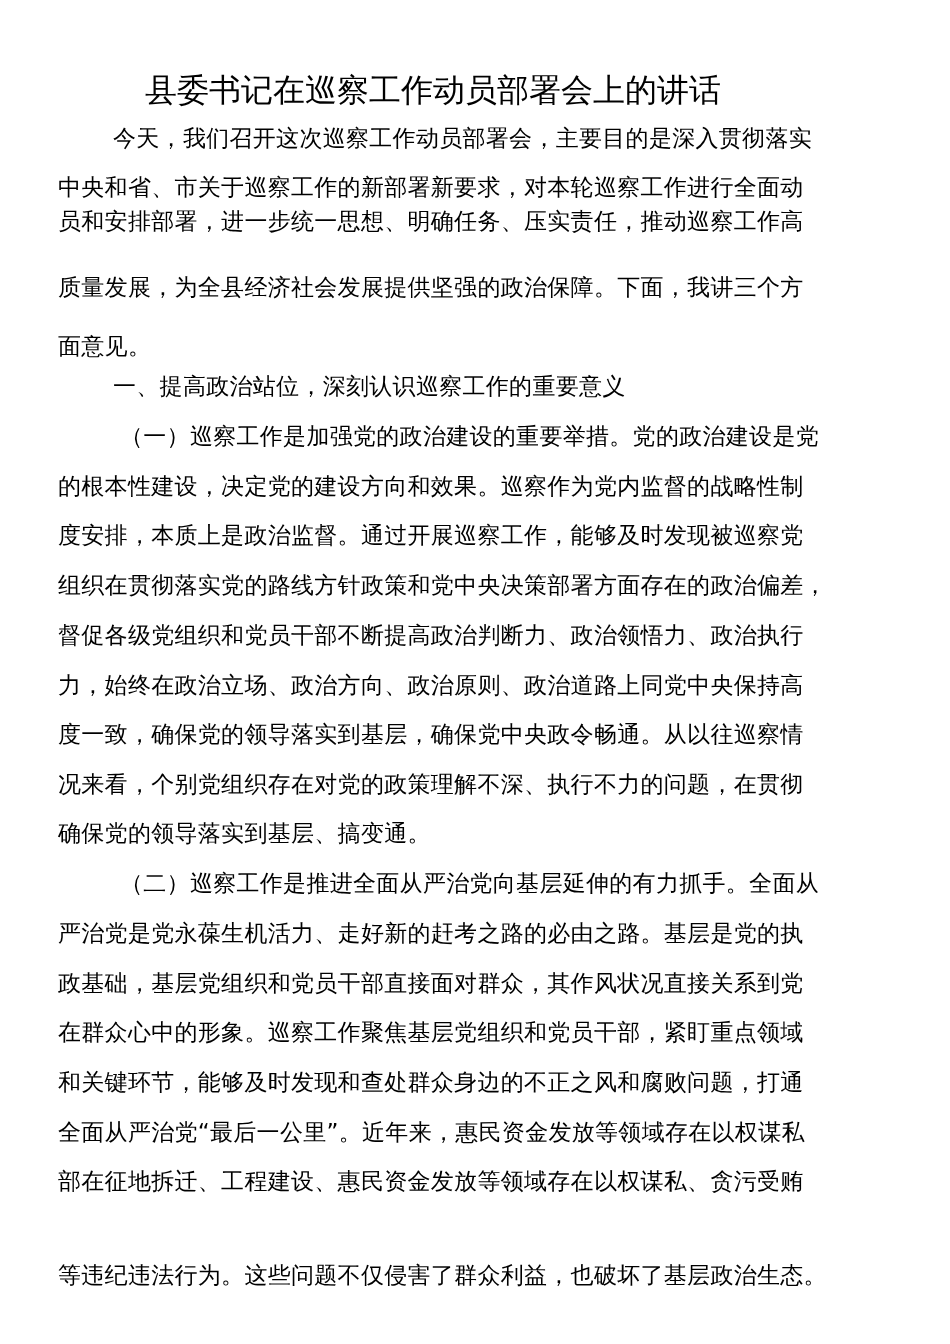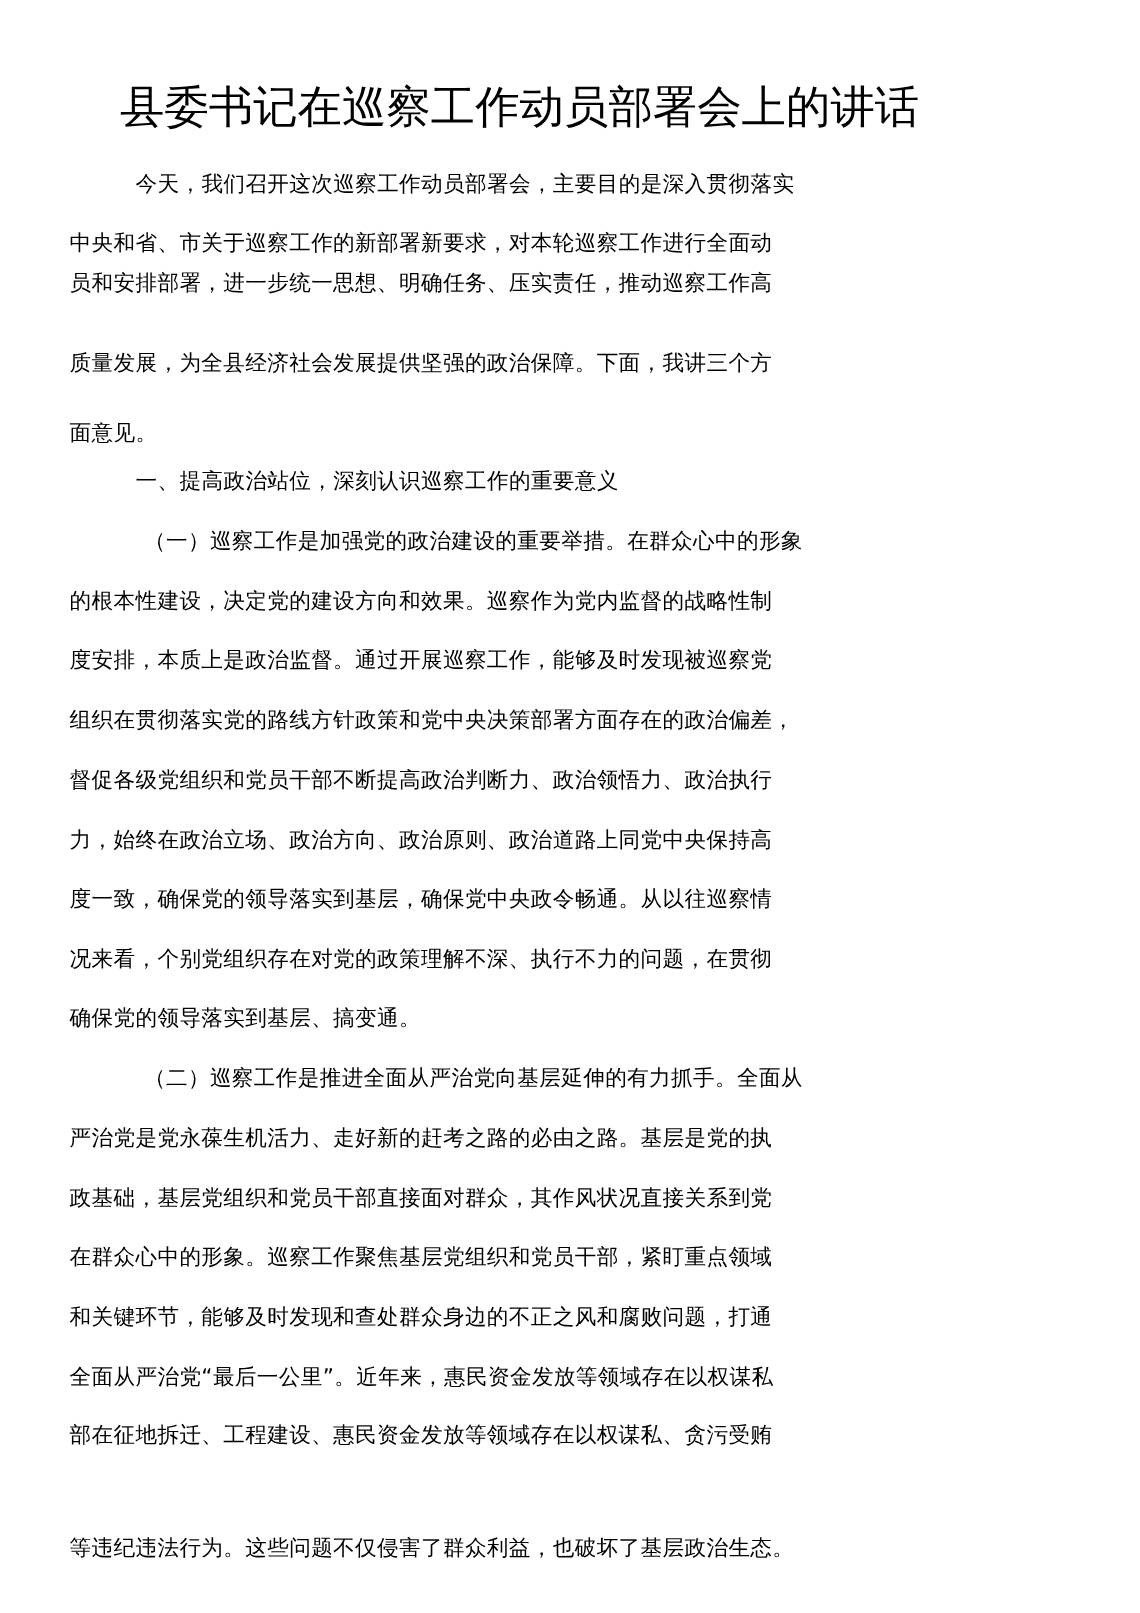--- a/index.html
+++ b/index.html
@@ -1,40 +1,40 @@
 <!DOCTYPE html>
 <html><head>
 <meta charset="utf-8">
 <style>
   html, body { margin: 0; padding: 0; background: #ffffff; }
   body { width: 950px; height: 1344px; position: relative; overflow: hidden;
          font-family: "DejaVu Sans", "Liberation Sans", sans-serif; color: #000; }
   .title { position: absolute; top: 70px; left: 0; width: 866px; text-align: center;
-           font-size: 37px; line-height: 40px; letter-spacing: 0px; }
-  .line { position: absolute; left: 58px; width: 820px; font-size: 18px; line-height: 30px;
-          white-space: nowrap; letter-spacing: 0.3px; margin-top: 16px; }
+           font-size: 32px; line-height: 40px; letter-spacing: 0px; }
+  .line { position: absolute; left: 58px; width: 820px; font-size: 23px; line-height: 30px;
+          white-space: nowrap; letter-spacing: 0.3px; }
   .indent2 { left: 113px; }
   .bold { font-weight: normal; }
 </style>
 </head>
 <body>
 
 <div>
   <div class="title">县委书记在巡察工作动员部署会上的讲话</div>
 
   <div class="line indent2" style="top:123px">今天，我们召开这次巡察工作动员部署会，主要目的是深入贯彻落实</div>
   <div class="line" style="top:172px">中央和省、市关于巡察工作的新部署新要求，对本轮巡察工作进行全面动</div>
   <div class="line" style="top:206px">员和安排部署，进一步统一思想、明确任务、压实责任，推动巡察工作高</div>
   <div class="line" style="top:272px">质量发展，为全县经济社会发展提供坚强的政治保障。下面，我讲三个方</div>
   <div class="line" style="top:331px">面意见。</div>
 
   <div class="line indent2" style="top:371px">一、提高政治站位，深刻认识巡察工作的重要意义</div>
 
   <div class="line" style="top:421px; left:120px">
-    <span class="bold">（一）巡察工作是加强党的政治建设的重要举措。</span><span>在群众心中的形象</span>
+    <span class="bold">（一）巡察工作是加强党的政治建设的重要举措。</span><span>党的政治建设是党</span>
   </div>
   <div class="line" style="top:471px">的根本性建设，决定党的建设方向和效果。巡察作为党内监督的战略性制</div>
   <div class="line" style="top:520px">度安排，本质上是政治监督。通过开展巡察工作，能够及时发现被巡察党</div>
   <div class="line" style="top:570px">组织在贯彻落实党的路线方针政策和党中央决策部署方面存在的政治偏差，</div>
   <div class="line" style="top:620px">督促各级党组织和党员干部不断提高政治判断力、政治领悟力、政治执行</div>
   <div class="line" style="top:670px">力，始终在政治立场、政治方向、政治原则、政治道路上同党中央保持高</div>
   <div class="line" style="top:719px">度一致，确保党的领导落实到基层，确保党中央政令畅通。从以往巡察情</div>
   <div class="line" style="top:769px">况来看，个别党组织存在对党的政策理解不深、执行不力的问题，在贯彻</div>
   <div class="line" style="top:818px">确保党的领导落实到基层、搞变通。</div>
 

